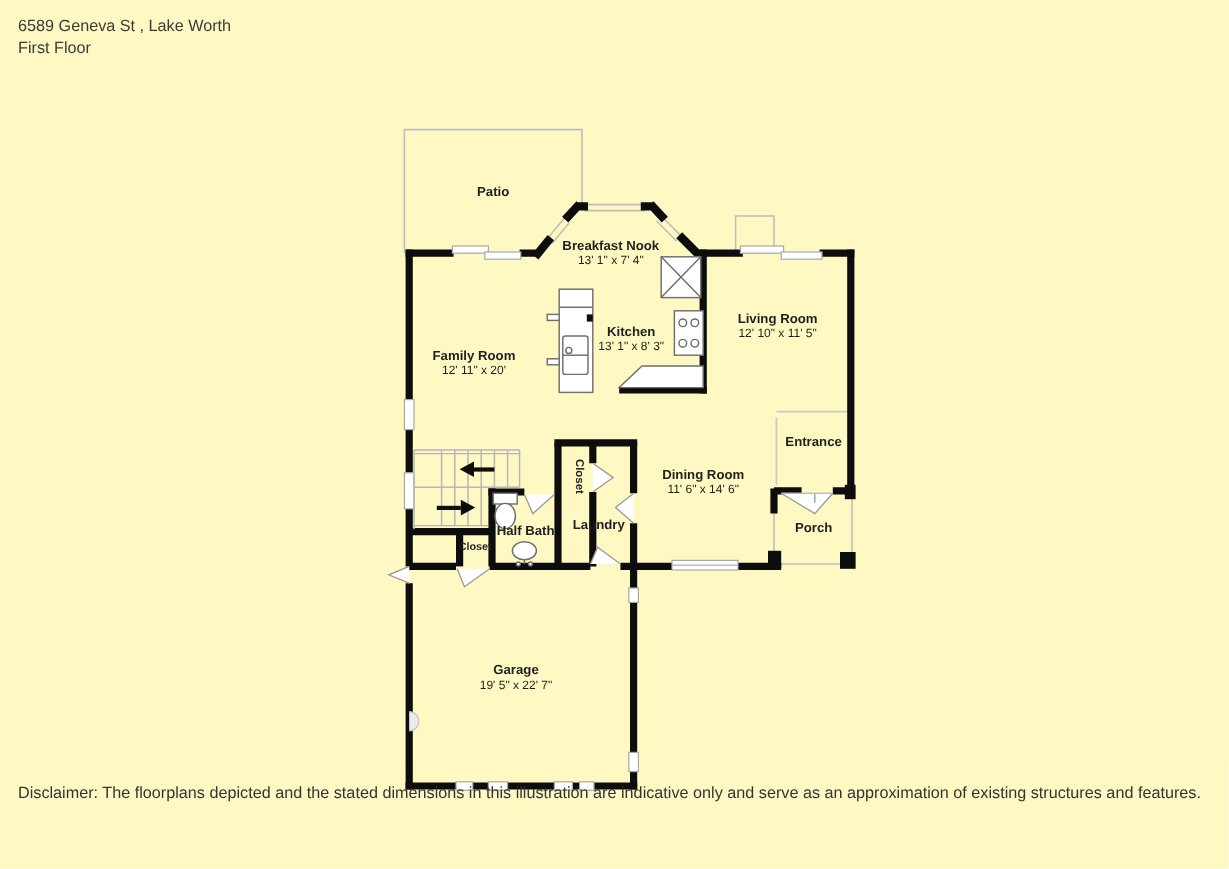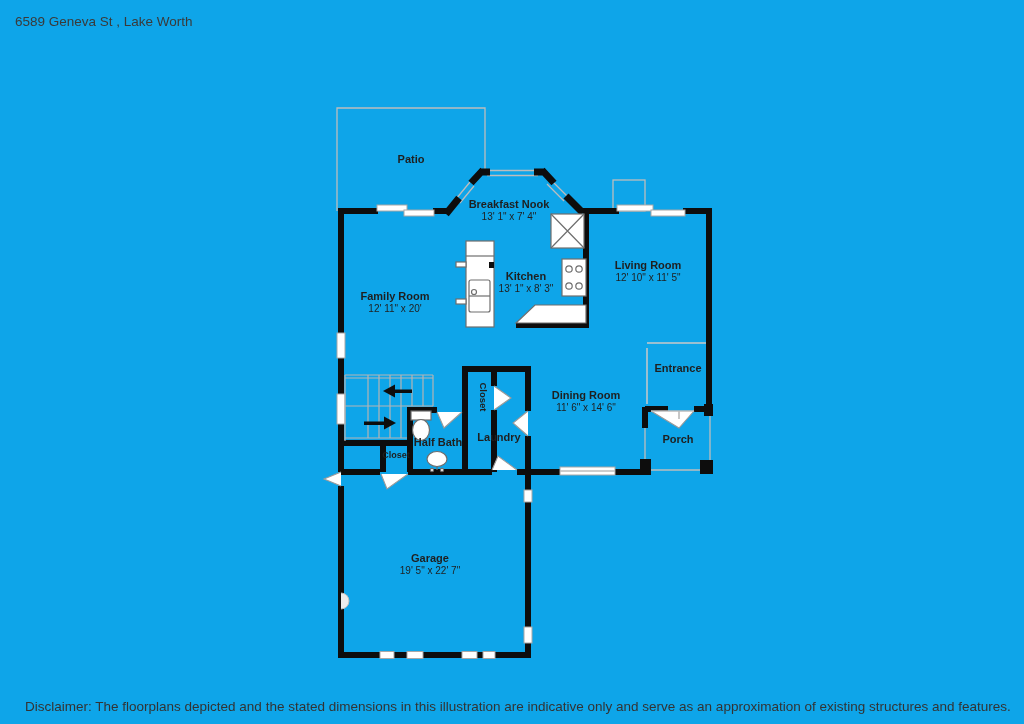--- a/index.html
+++ b/index.html
@@ -1,19 +1,19 @@
 <!DOCTYPE html>
 <html><head>
 <meta charset="utf-8">
 <style>
   html,body{margin:0;padding:0;background:#ffffff;}
-  .page{position:relative;width:1024px;height:724px;background:#0ea5e9;overflow:hidden;
+  .page{position:relative;width:1024px;height:724px;background:#fef9c3;overflow:hidden;
         font-family:"Liberation Sans",sans-serif;}
   .hdr{position:absolute;left:15px;top:13px;font-size:13.5px;line-height:18px;color:#3a3a3a;}
-  .ftr{position:absolute;left:15px;top:698px;font-size:13.5px;line-height:18.5px;color:#333;margin-left:10px;}
+  .ftr{position:absolute;left:15px;top:652px;font-size:13.5px;line-height:18.5px;color:#333;}
   svg{position:absolute;left:0;top:0;}
   svg text{fill:#1f1f1f;font-family:"Liberation Sans",sans-serif;}
   .rm{font-size:11px;font-weight:bold;}
   .dm{font-size:10px;}
   .sm{font-size:9px;font-weight:bold;}
   .wall{stroke:#0d0d0d;stroke-width:6;fill:none;}
   .post{stroke:#0d0d0d;stroke-width:7;fill:none;}
   .thin{stroke:#bdbdbd;stroke-width:1.3;fill:none;}
   .open{stroke:#c9c9c9;stroke-width:1.5;fill:none;}
   .win{fill:#ffffff;stroke:#a8a8a8;stroke-width:1;}
@@ -21,20 +21,21 @@
   .swing{stroke:#9a9a9a;stroke-width:1.1;fill:#ffffff;}
   .stair{stroke:#b5b5b5;stroke-width:1.2;fill:none;}
 </style>
 </head>
 <body>
 
 <div class="page">
 
   <div class="hdr">
     <div>6589 Geneva St , Lake Worth</div>
+    <div>First Floor</div>
   </div>
 
   <svg width="1024" height="724" viewBox="0 0 1024 724">
 
     <g>
       <path class="thin" d="M337,211 V108 H485 V171"></path>
     </g>
 
     <rect class="thin" x="613" y="180" width="32" height="31"></rect>
 

